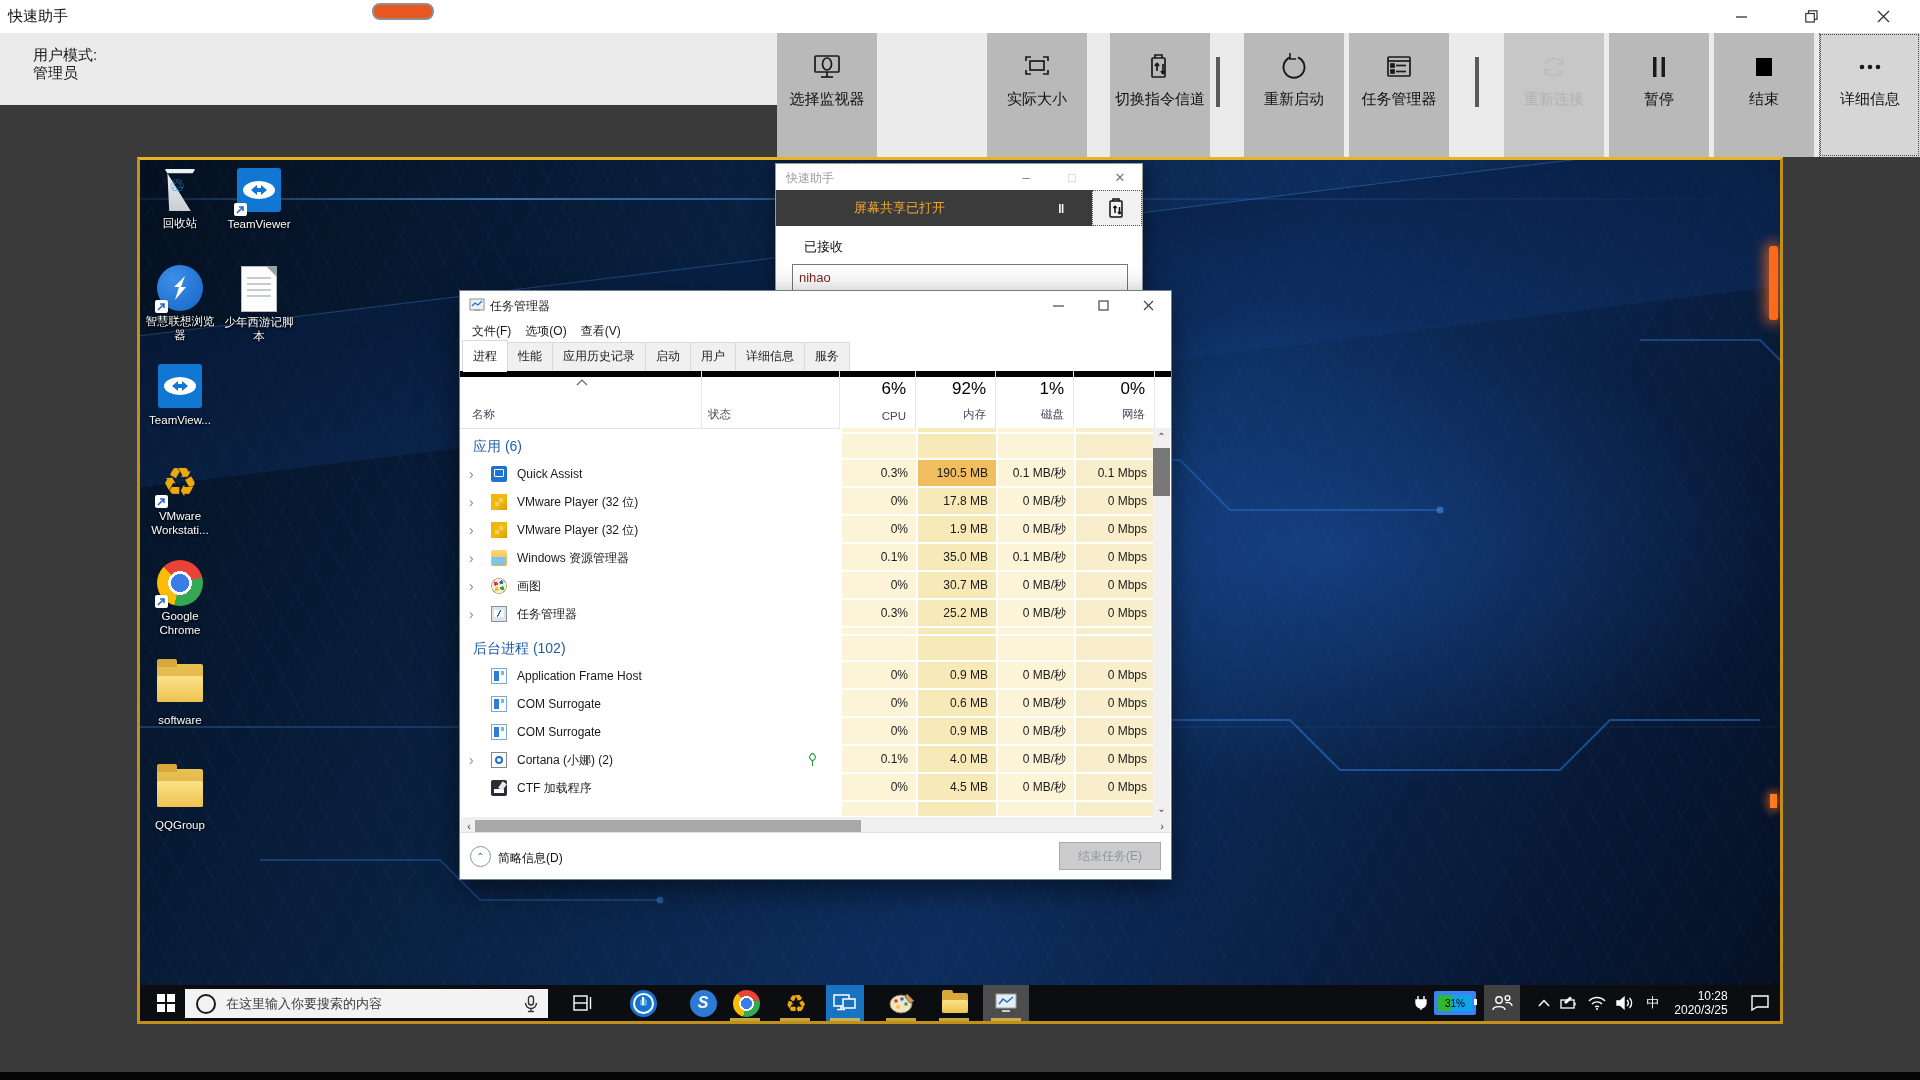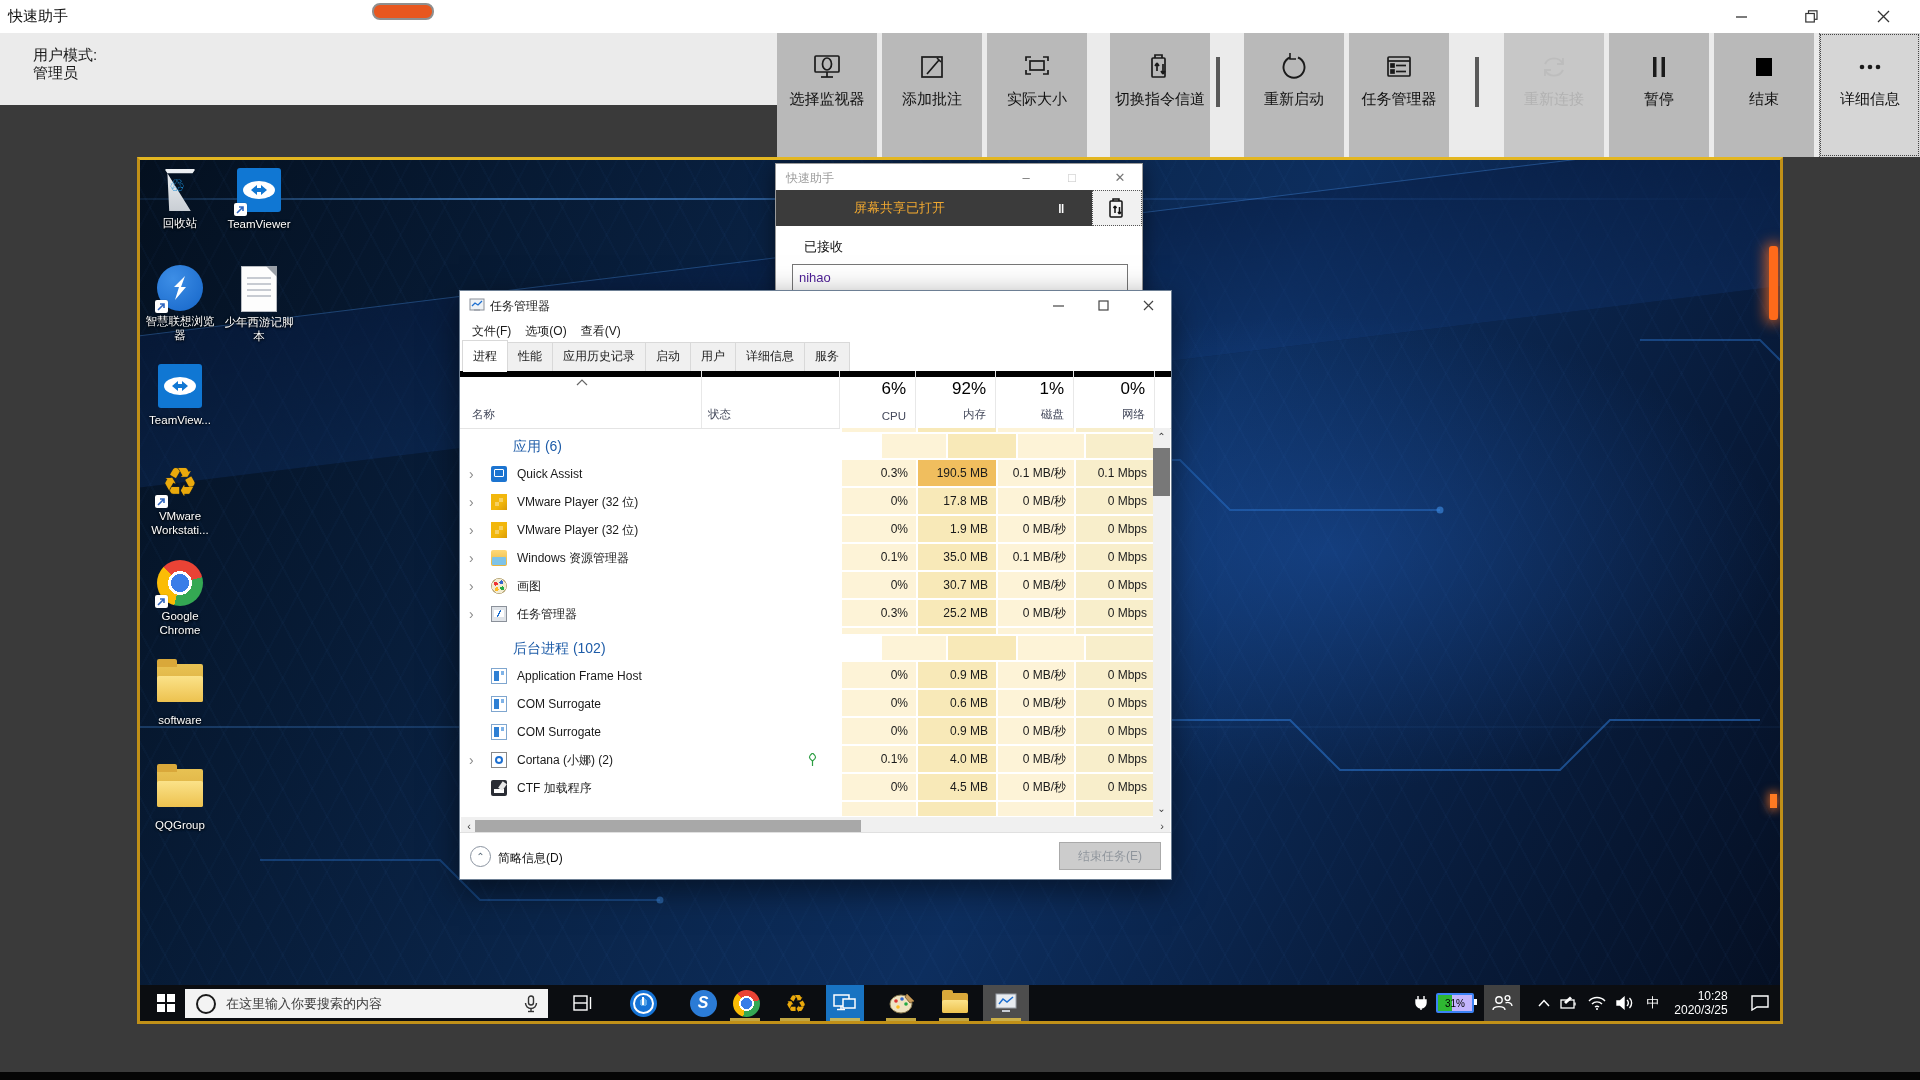--- a/index.html
+++ b/index.html
@@ -82,21 +82,21 @@
   .mini-title{position:absolute;left:0;top:0;right:0;height:26px;background:#fff;}
   .mini-title .t{position:absolute;left:10px;top:6px;font-size:12px;color:#9e9e9e;}
   .mini-ctl{position:absolute;top:4px;width:20px;height:18px;display:flex;align-items:center;justify-content:center;font-size:13px;color:#777;}
   .mini-banner{position:absolute;left:0;top:26px;width:316px;height:36px;background:#3b3b3b;display:flex;align-items:center;}
   .mini-banner .txt{margin-left:78px;font-size:13px;color:#f0a830;}
   .mini-banner .pause{position:absolute;left:282px;color:#fff;font-size:13px;letter-spacing:2px;font-weight:bold;}
   .mini-clip{position:absolute;left:316px;top:26px;width:50px;height:36px;background:#f1f1f1;
       border:1px dotted #555;box-sizing:border-box;display:flex;align-items:center;justify-content:center;}
   .mini-recv{position:absolute;left:28px;top:74px;font-size:13px;color:#111;}
   .mini-input{position:absolute;left:16px;top:100px;width:336px;height:27px;border:1px solid #767676;
-      background:#fff;font-size:13px;padding:2px 6px;box-sizing:border-box;font-family:inherit;color:#4c1d95;}
+      background:#fff;font-size:13px;padding:2px 6px;box-sizing:border-box;font-family:inherit;color:#7f1d1d;}
 
   
   .tm{position:absolute;left:319px;top:130px;width:713px;height:590px;background:#fff;
       border:1px solid #6d7f94;box-sizing:border-box;box-shadow:0 10px 30px rgba(0,0,0,.5);font-size:12px;color:#1a1a1a;}
   .tm-titlebar{position:absolute;left:0;top:0;right:0;height:28px;}
   .tm-title{position:absolute;left:30px;top:7px;font-size:12px;}
   .tm-ctl{position:absolute;top:0;width:45px;height:28px;display:flex;align-items:center;justify-content:center;color:#444;}
   .tm-menubar{position:absolute;left:0;top:28px;right:0;height:24px;display:flex;align-items:center;padding-left:12px;gap:14px;}
   .tm-menu{color:#1a1a1a;}
   .tm-tabbar{position:absolute;left:0;top:52px;right:0;height:28px;border-bottom:6px solid #000000;display:flex;align-items:flex-end;padding-left:2px;}
@@ -106,21 +106,21 @@
   .tm-header{position:absolute;left:0;top:80px;right:0;height:57px;border-bottom:1px solid #e4e4e4;}
   .tm-header .vline{position:absolute;top:0;bottom:0;width:1px;background:#e8e8e8;}
   .hcol{position:absolute;top:0;bottom:0;}
   .hpct{position:absolute;right:9px;top:8px;font-size:17px;color:#000;}
   .hlab{position:absolute;right:9px;bottom:6px;font-size:11.5px;color:#454a5c;}
   .hleft{position:absolute;bottom:6px;font-size:11.5px;color:#454a5c;}
   .sortmark{position:absolute;left:116px;top:4px;color:#666;}
 
   .tm-list{position:absolute;left:1px;top:137px;width:694px;height:389px;overflow:hidden;}
   .tm-row{display:flex;height:28px;align-items:stretch;}
-  .tm-row.h26{height:26px;margin-left:40px;}
+  .tm-row.h26{height:26px;}
   .tm-row.sp6{height:6px;} .tm-row.sp8{height:8px;} .tm-row.sp16{height:16px;}
   .tm-name{width:379px;flex:none;display:flex;align-items:center;position:relative;}
   .tm-exp{position:absolute;left:8px;color:#8a8a8a;font-size:14px;line-height:14px;}
   .tm-ico{position:absolute;left:30px;width:16px;height:16px;}
   .tm-ntext{margin-left:56px;}
   .tm-cell{box-sizing:border-box;border-left:2px solid #fff;border-bottom:2px solid #fff;
       display:flex;align-items:center;justify-content:flex-end;padding-right:8px;}
   .c-cpu{width:76px;background:#fdf3d7;}
   .c-mem{width:80px;background:#f8e9b8;}
   .c-dsk{width:78px;background:#fdf3d7;}
@@ -180,21 +180,21 @@
   .tb-clock:after{content:"";position:absolute;left:12px;top:7px;width:2px;height:8px;background:#fff;}
   .tb-s{width:27px;height:27px;border-radius:50%;background:#2b7bd6;display:flex;align-items:center;justify-content:center;
       color:#fff;font-weight:bold;font-size:16px;font-style:italic;}
   .tb-chrome{width:27px;height:27px;border-radius:50%;
       background:radial-gradient(circle at 50% 50%,#3a7de8 0 5.5px,#fff 5.5px 7.5px,transparent 7.5px),
       conic-gradient(from -45deg,#ea4335 0 120deg,#34a853 120deg 240deg,#fbbc05 240deg 360deg);}
   .tb-vm{color:#eaa90c;font-size:24px;line-height:27px;}
   .tb-qa{background:#1873c2;width:38px;}
   .tb-tmx{background:#4d4d4d;width:46px;}
   .underline{position:absolute;bottom:0;height:3px;background:#e2c14a;opacity:.85;}
-  .battery{position:relative;width:34px;height:16px;border:2px solid #3b82f6;border-radius:2px;background:#c4b5fd;}
+  .battery{position:relative;width:34px;height:16px;border:4px solid #3b82f6;border-radius:2px;background:#0ea5e9;}
   .battery:after{content:"";position:absolute;right:-5px;top:4px;width:3px;height:6px;background:#fff;}
   .batt-fill{position:absolute;left:0;top:0;bottom:0;width:40%;background:#2fb832;}
   .batt-label{position:absolute;inset:0;display:flex;align-items:center;justify-content:center;font-size:10px;color:#000;}
   .tb-people{background:#414141;width:36px;}
   .timeblock{color:#fff;font-size:12px;line-height:14px;text-align:right;}
   .ime{color:#fff;font-size:13px;}
 </style>
 </head>
 <body>
 
@@ -232,29 +232,20 @@
     <div class="tbtn" style="left:0;">
       <span class="ticon">
         <svg width="32" height="32" viewBox="0 0 32 32" fill="none" stroke="#1a1a1a" stroke-width="1.7">
           <rect x="4" y="5" width="24" height="16" rx="1"></rect>
             <ellipse cx="16" cy="13" rx="4.5" ry="6"></ellipse>
           <line x1="16" y1="21" x2="16" y2="26"></line>
             <line x1="10" y1="26" x2="22" y2="26"></line>
           </svg>
         </span>
       <span class="tlabel">选择监视器</span>
-    </div>
-    <div class="tbtn" style="left:105px;">
-      <span class="ticon">
-        <svg width="32" height="32" viewBox="0 0 32 32" fill="none" stroke="#1a1a1a" stroke-width="1.7">
-          <rect x="6" y="6" width="20" height="20"></rect>
-            <path d="M11 23 L23 9 M21 7 L25 11"></path>
-          </svg>
-        </span>
-      <span class="tlabel">添加批注</span>
     </div>
     <div class="tbtn" style="left:210px;">
       <span class="ticon">
         <svg width="32" height="32" viewBox="0 0 32 32" fill="none" stroke="#1a1a1a" stroke-width="1.7">
           <path d="M5 10 V6 H10"></path>
             <path d="M22 6 H27 V10"></path>
             <path d="M27 19 V23 H22"></path>
             <path d="M10 23 H5 V19"></path>
           <rect x="9" y="10" width="14" height="9"></rect>
           </svg>

